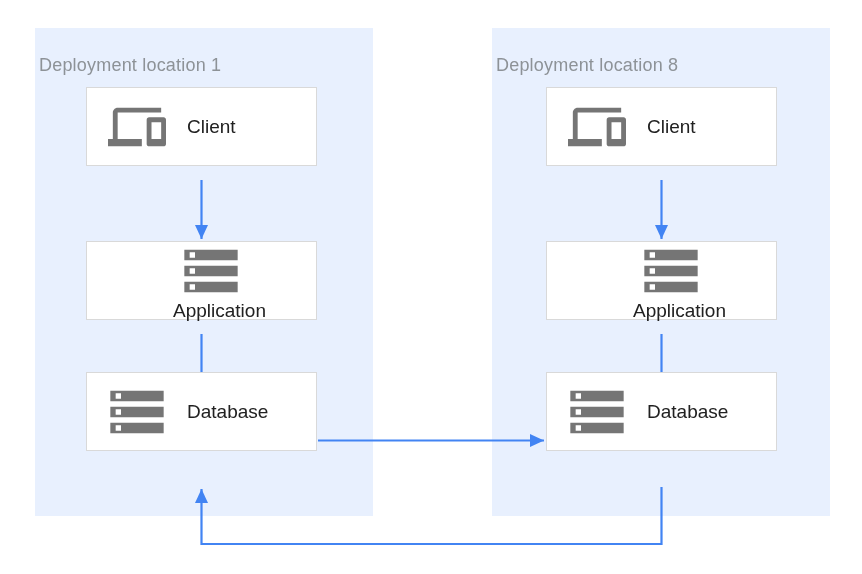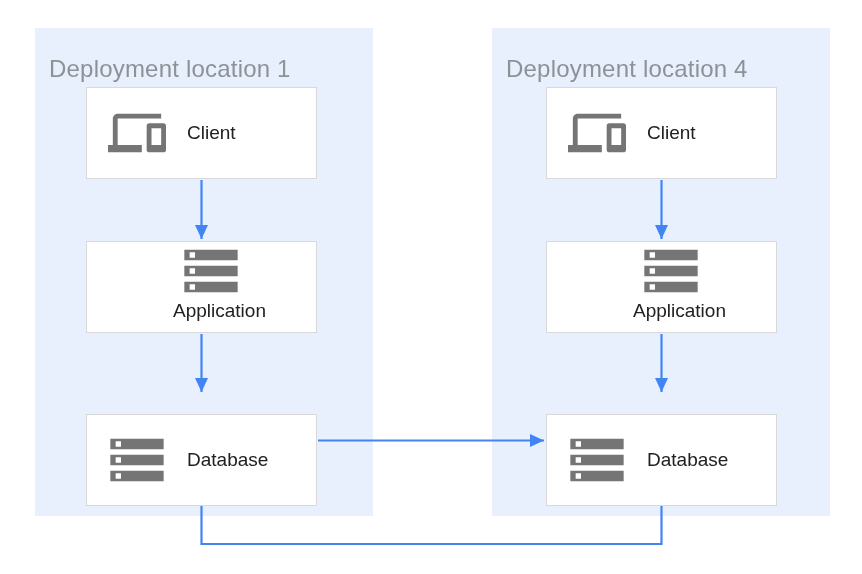--- a/index.html
+++ b/index.html
@@ -20,42 +20,42 @@
     top: 28px;
     width: 338px;
     height: 488px;
     background: var(--panel-background, #e8f0fe);
   }
   .panel-1 { left: 35px; }
   .panel-2 { left: 492px; }
   .panel-title {
     position: absolute;
     top: 27px;
-    left: 14px;
-    font-size: 24px;
+    left: 4px;
+    font-size: 18px;
     letter-spacing: 0.2px;
     color: var(--title-text, #8d9297);
     white-space: nowrap;
   }
   .node {
     position: absolute;
     width: 231px;
-    height: 92px;
+    height: 79px;
     background: var(--node-background, #ffffff);
     border: 1px solid var(--node-border, #d9d9d9);
     box-sizing: border-box;
     display: flex;
     align-items: center;
     padding-left: 18px;
   }
   .col-1 { left: 86px; }
   .col-2 { left: 546px; }
   .row-client { top: 87px; }
   .row-app   { top: 241px; flex-direction: column; }
-  .row-db    { top: 414px; }
+  .row-db    { top: 372px; }
   .node-icon {
     width: 64px;
     height: 58px;
     display: flex;
     align-items: center;
     justify-content: center;
     flex: 0 0 auto;
   }
   .node-icon svg path { fill: var(--icon, #757575); }
   .node-label {
@@ -79,21 +79,21 @@
 </style>
 </head>
 <body>
 
 <div class="canvas">
 
   <div class="panel panel-1">
     <div class="panel-title">Deployment location 1</div>
   </div>
   <div class="panel panel-2">
-    <div class="panel-title">Deployment location 4</div>
+    <div class="panel-title">Deployment location 8</div>
   </div>
 
   <svg class="edges" width="862" height="574" viewBox="0 0 862 574">
     <defs>
       <marker id="arr" markerUnits="userSpaceOnUse" markerWidth="15" markerHeight="14" refX="14" refY="6.5" orient="auto">
         <path class="arrowhead" d="M0,0 L14,6.5 L0,13 Z"></path>
       </marker>
     </defs>
     <path class="edge" d="M201.5 180 L201.5 239" marker-end="url(#arr)"></path>
     <path class="edge" d="M201.5 334 L201.5 392" marker-end="url(#arr)"></path>

